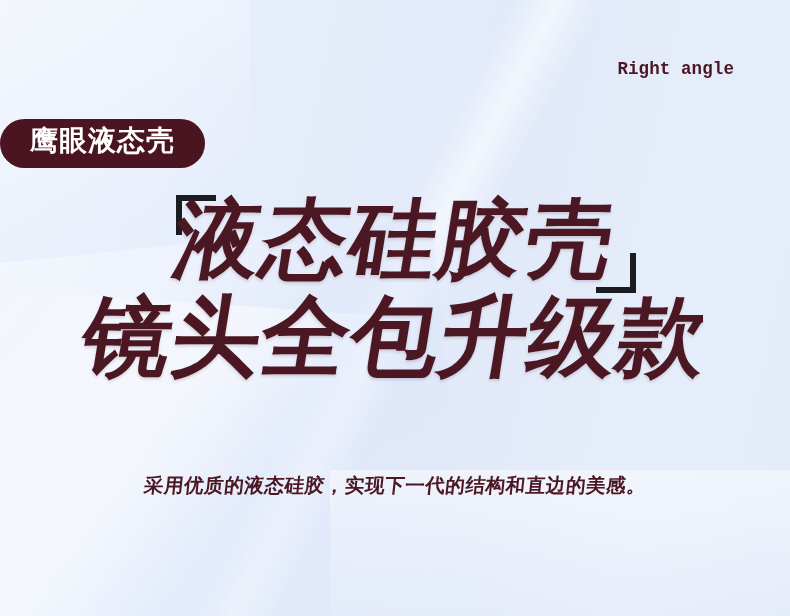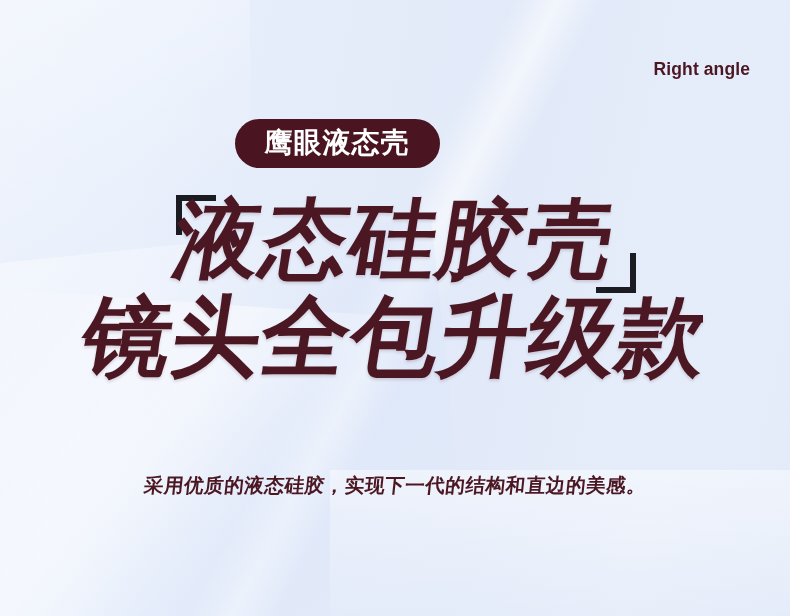--- a/index.html
+++ b/index.html
@@ -77,41 +77,43 @@
     width: 250px;
     height: 300px;
     background: linear-gradient(150deg,
       rgba(255,255,255,0.45) 0%,
       rgba(255,255,255,0.00) 70%);
   }
 
   
   #eyebrow {
     position: absolute;
-    right: 40px;
+    right: 56px;
     top: 57px;
     text-align: left;
     line-height: 1.42;
+    font-family: Liberation Mono, monospace;
   }
   #eyebrow .line {
     display: block;
     font-size: 17.5px;
     font-weight: bold;
     color: #4b1722;
     letter-spacing: 0.1px;
     white-space: nowrap;
   }
 
   
   #badge-wrap {
     position: absolute;
     left: 0;
     top: 119px;
     width: 674px;
-    text-align: center;
+    text-align: left;
+    font-family: Liberation Mono, monospace;
   }
   #badge {
     display: inline-block;
     background: #4a1520;
     color: #ffffff;
     border-radius: 26px;
     padding: 7px 30px 9px 30px;
     font-size: 28px;
     font-weight: bold;
     letter-spacing: 1px;

